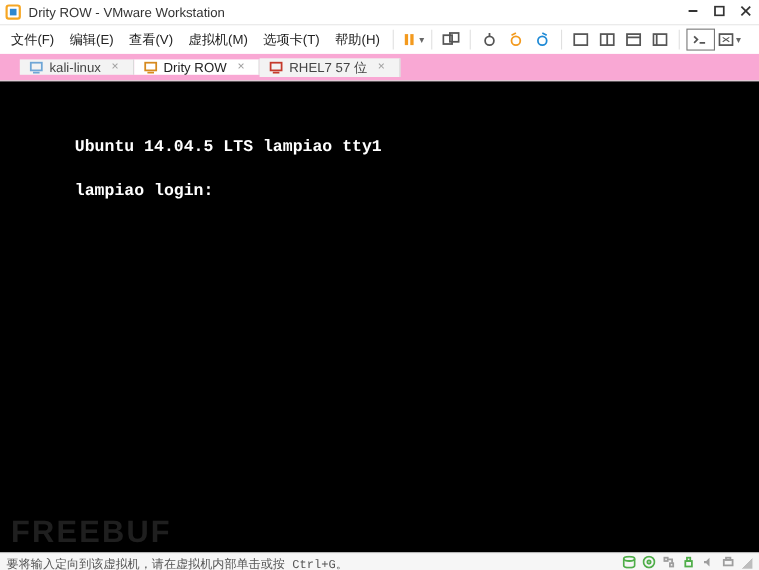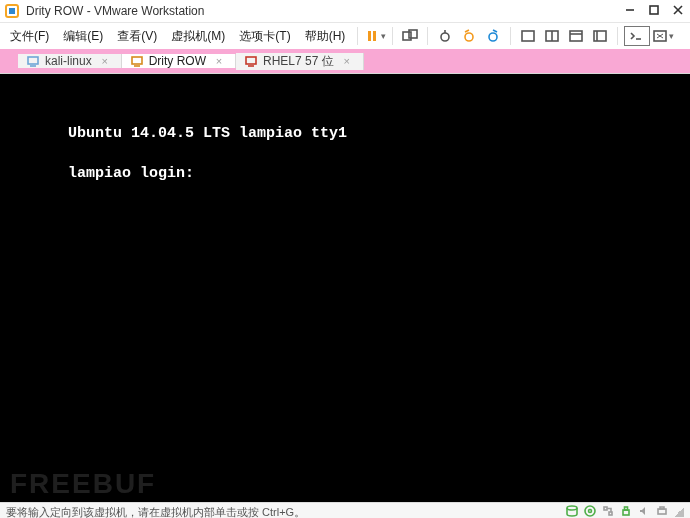--- a/index.html
+++ b/index.html
@@ -144,21 +144,21 @@
   .statusbar {
     height: 18px;
     display: flex;
     align-items: center;
     background: #f6f6f6;
     border-top: 1px solid #dcdcdc;
     padding: 0 6px;
     font-size: 11px;
     color: #555;
   }
-  .statusbar .status-text { flex: 1; }
+  .statusbar .status-text { flex: 1; font-family: Liberation Mono, monospace; }
   .statusbar .status-icons { display:flex; gap:6px; align-items:center; color:#4fae49; }
   .statusbar .status-icons .grey { color:#9e9e9e; }
   .statusbar .grip {
     width: 10px; height: 10px;
     margin-left: 6px;
     background:
       linear-gradient(135deg, transparent 50%, #bdbdbd 50%);
   }
 
   

